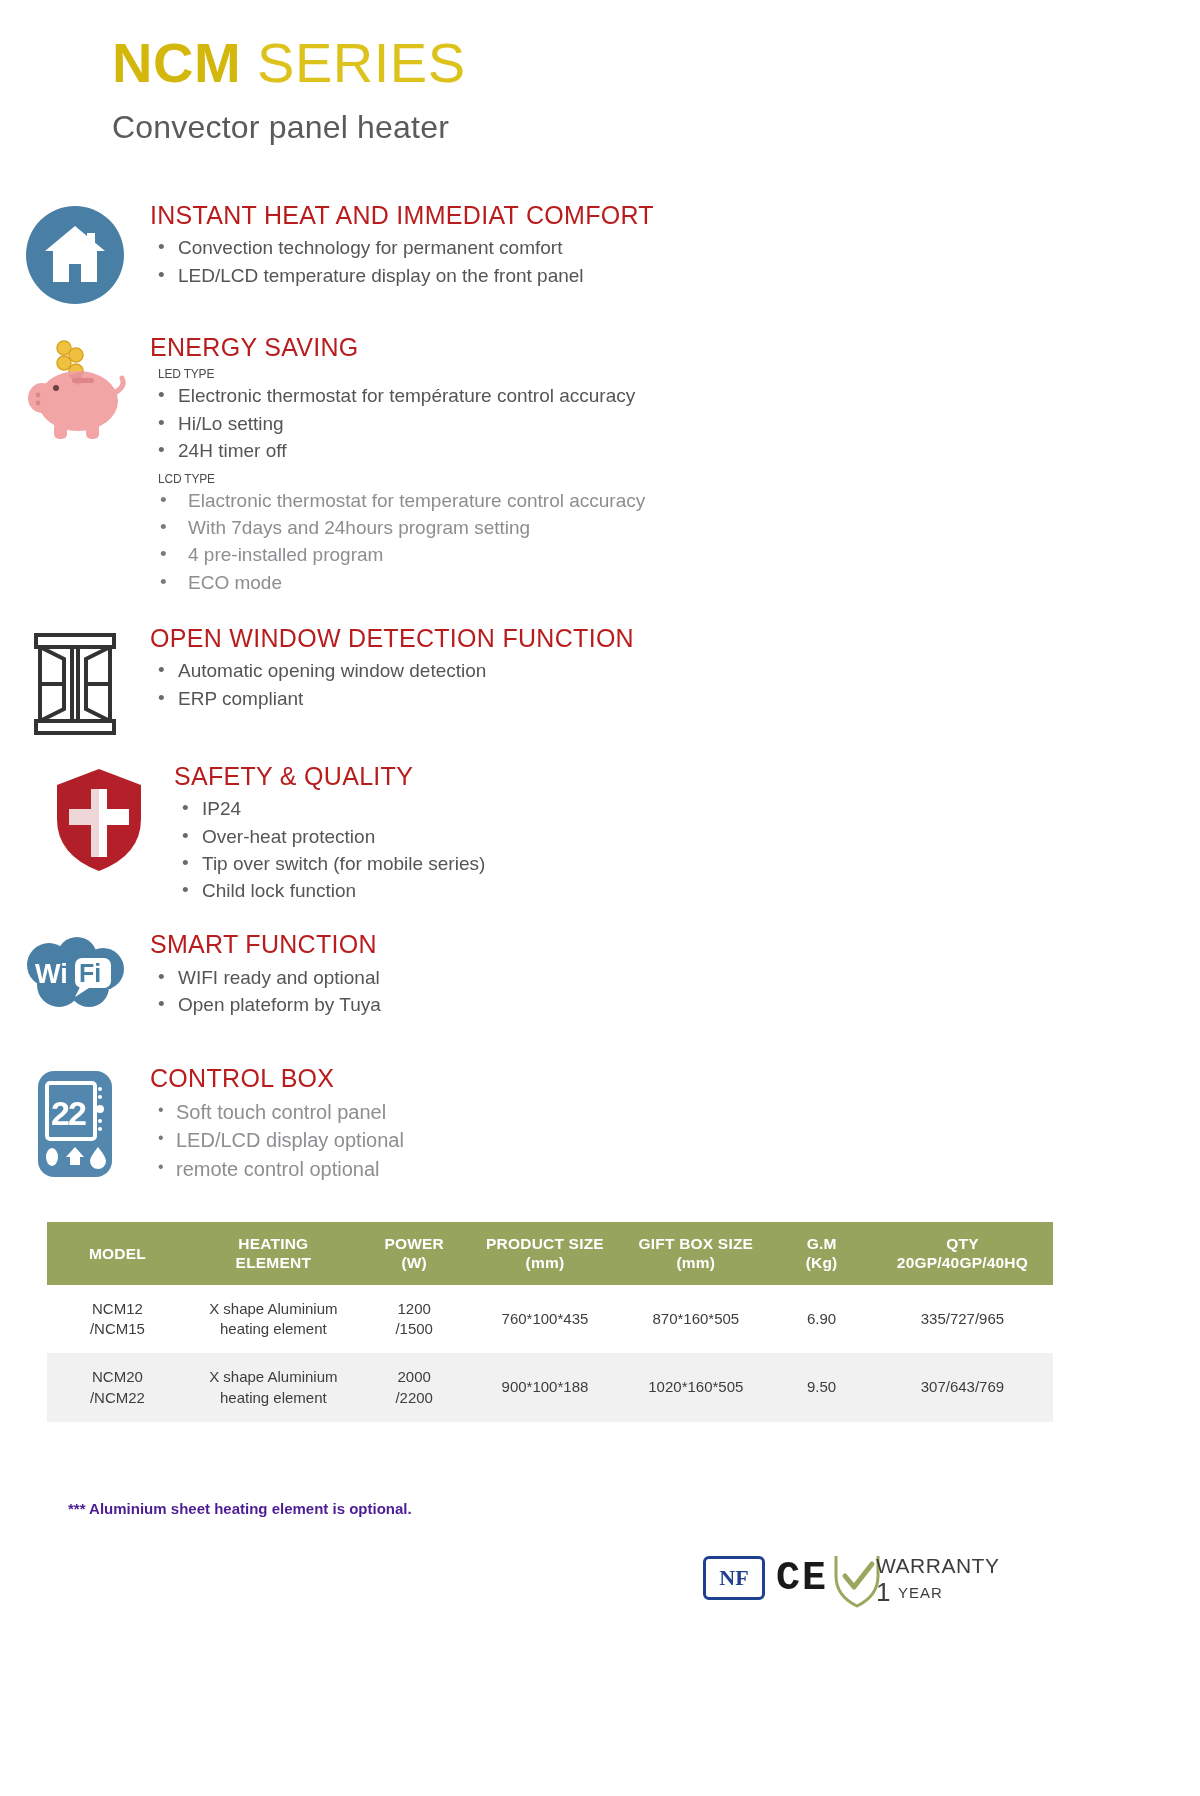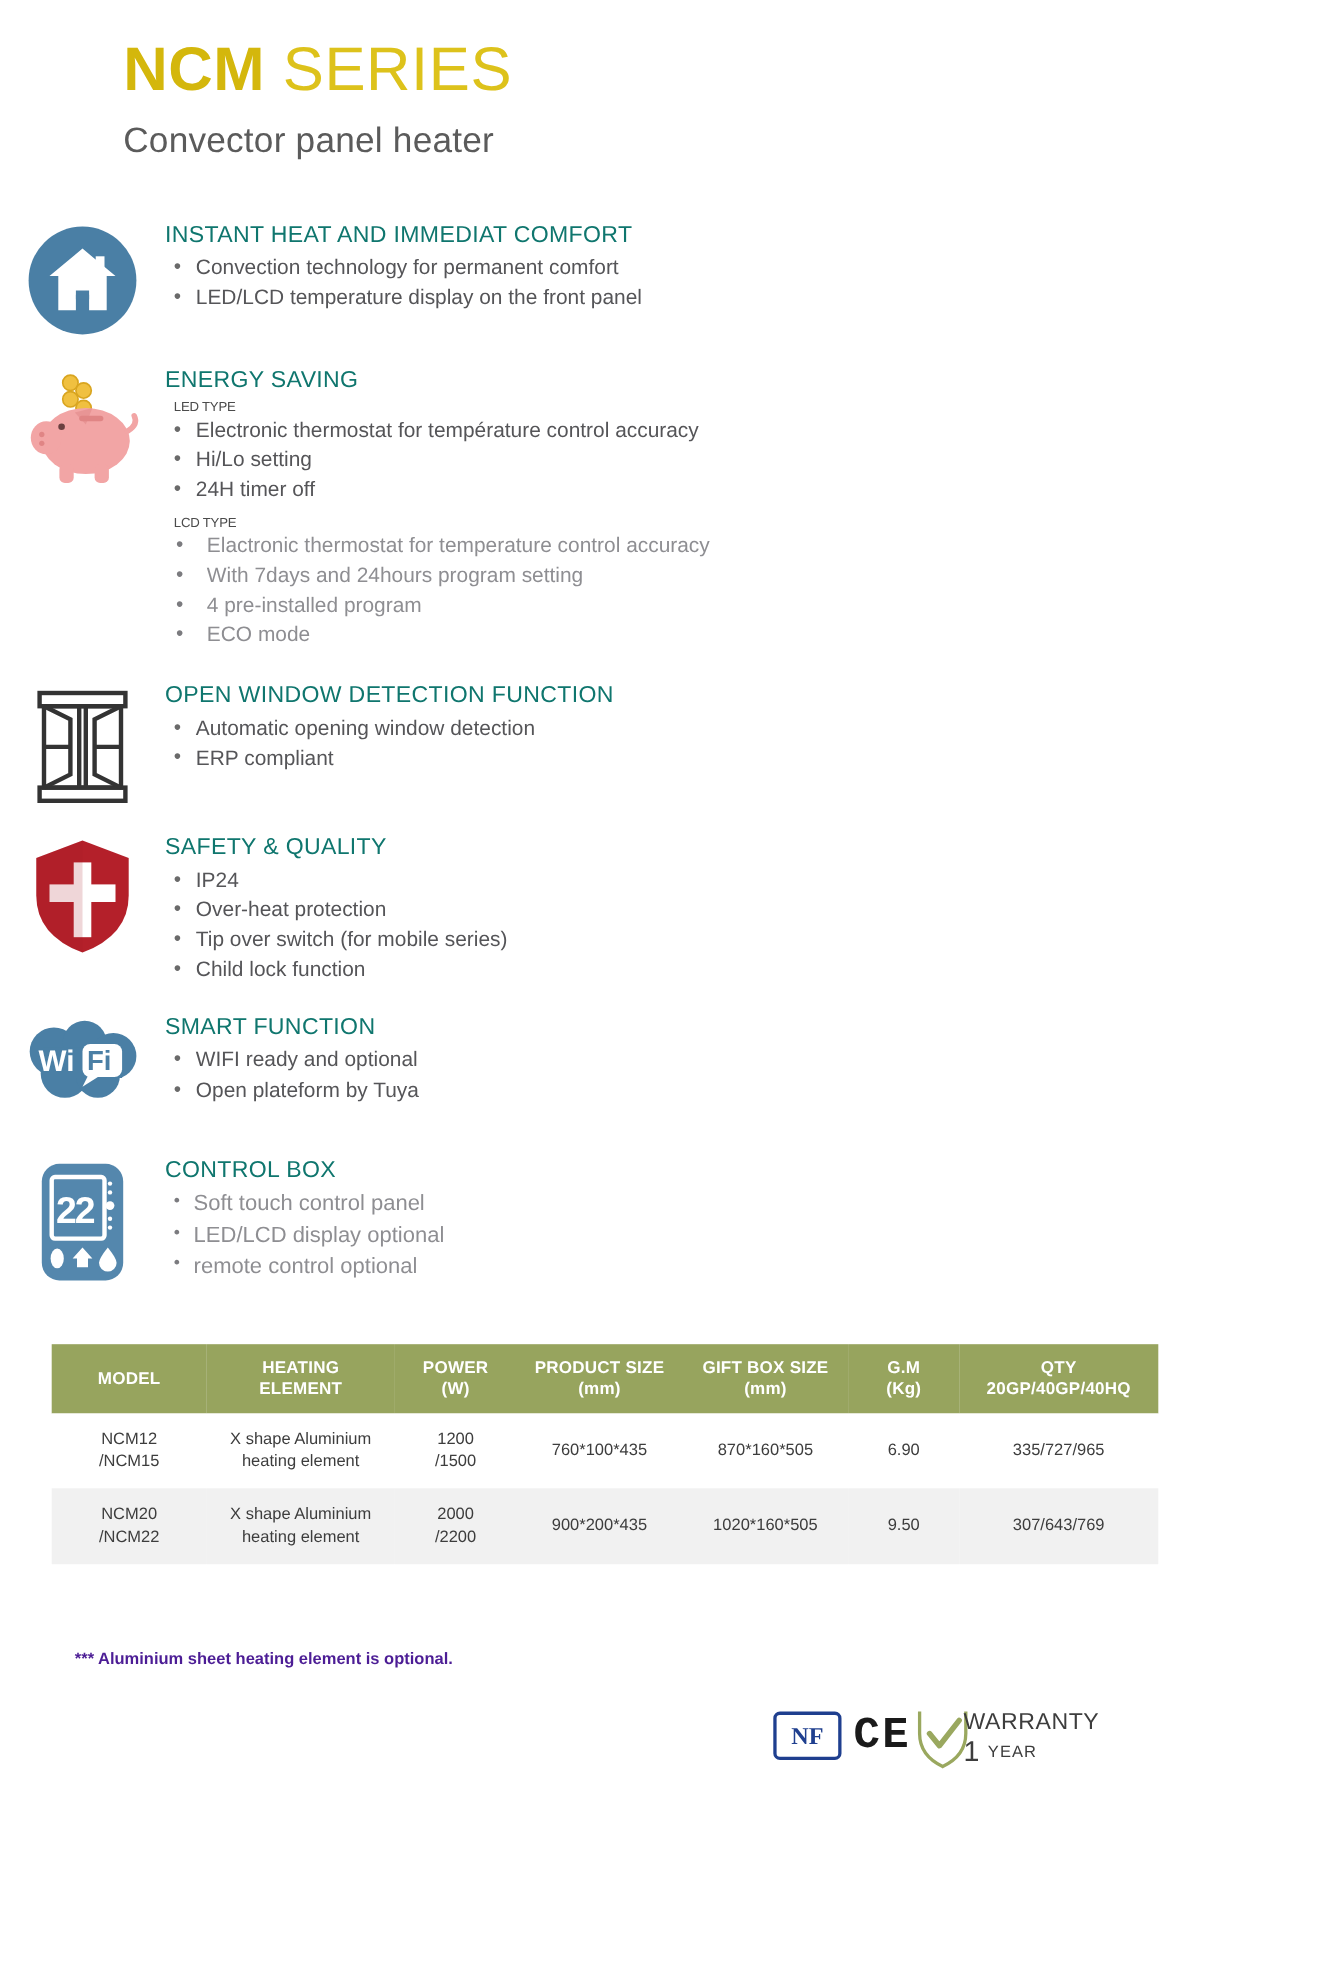--- a/index.html
+++ b/index.html
@@ -25,21 +25,21 @@
   
   .features { margin-top:56px; }
   .feature { display:flex; align-items:flex-start; position:relative; }
   .fe-icon {
     width:150px; min-width:150px;
     display:flex; justify-content:center; align-items:flex-start;
     padding-top:4px;
   }
   .fe-body { flex:1; padding-right:40px; }
   .fe-head {
-    font-size:21px; font-weight:400; color:#0f766e;
+    font-size:25px; font-weight:400; color:#b91c1c;
     letter-spacing:0.3px; line-height:1.1;
     margin-bottom:6px;
   }
   ul.bl { list-style:none; }
   ul.bl li {
     position:relative; padding-left:28px;
     font-size:19px; font-weight:300; color:#555558;
     line-height:1.38; margin-bottom:1px;
   }
   ul.bl li:before {
@@ -52,21 +52,21 @@
   ul.bl.small li:before { font-size:16px; left:8px; top:0px; }
   .typelabel {
     font-size:12px; color:#4b4b4b; font-weight:400;
     letter-spacing:-0.2px; margin:4px 0 2px 8px;
   }
 
   
   #f-instant { margin-top:0px; }
   #f-energy  { margin-top:30px; }
   #f-window  { margin-top:28px; }
-  #f-safety  { margin-top:24px; }
+  #f-safety  { margin-top:24px;margin-left:24px; }
   #f-smart   { margin-top:26px; }
   #f-control { margin-top:46px; }
 
   
   .icon-house {
     width:98px; height:98px; border-radius:50%;
     background:#4a7fa5; position:relative;
   }
   .icon-house svg { position:absolute; left:17px; top:18px; }
 
@@ -375,21 +375,21 @@
           <span class="ln">/NCM22</span>
         </td>
         <td>
           <span class="ln">X shape Aluminium</span>
           <span class="ln">heating element</span>
         </td>
         <td>
           <span class="ln">2000</span>
           <span class="ln">/2200</span>
         </td>
-        <td>900*200*435</td>
+        <td>900*100*188</td>
         <td>1020*160*505</td>
         <td>9.50</td>
         <td>307/643/769</td>
       </tr>
     </tbody>
   </table>
 </div>
 
 <div class="note">***  Aluminium sheet heating element is optional.</div>
 

